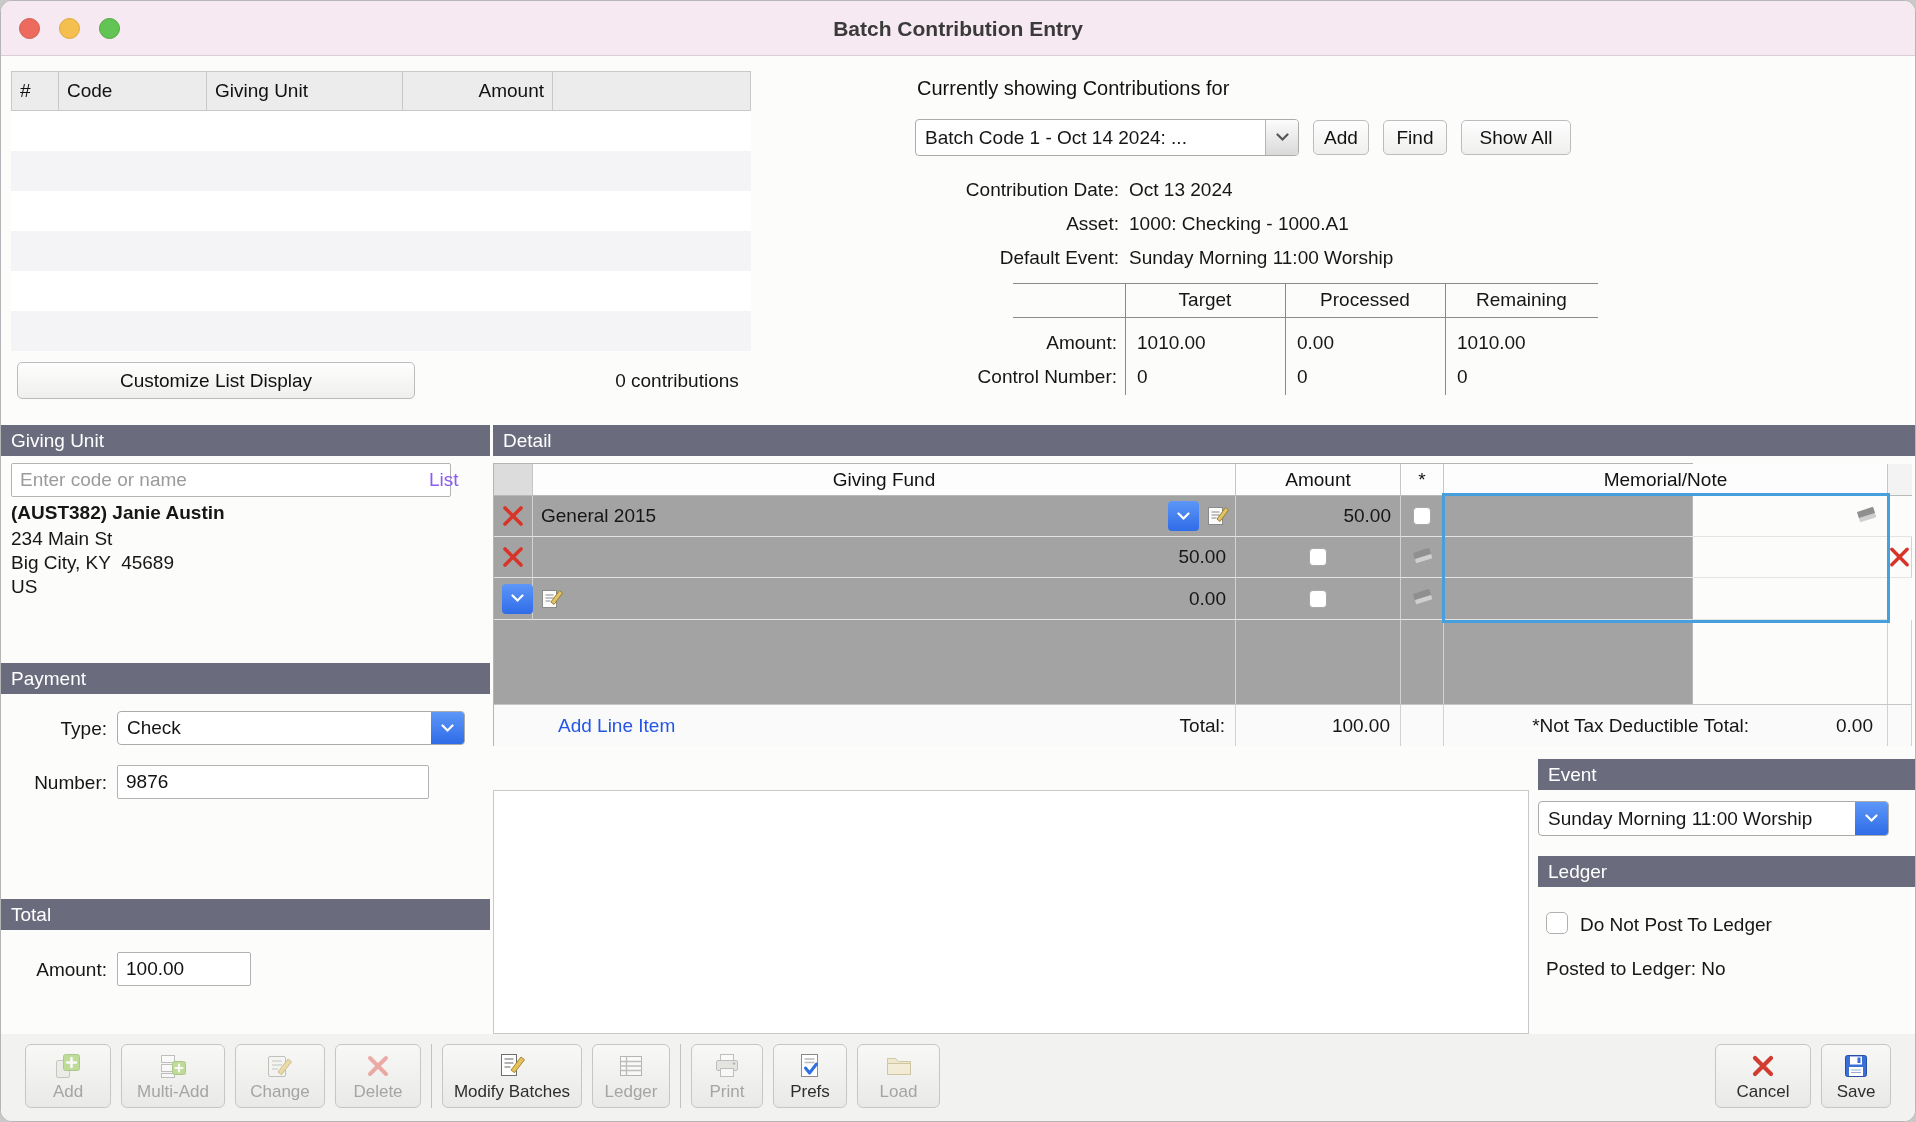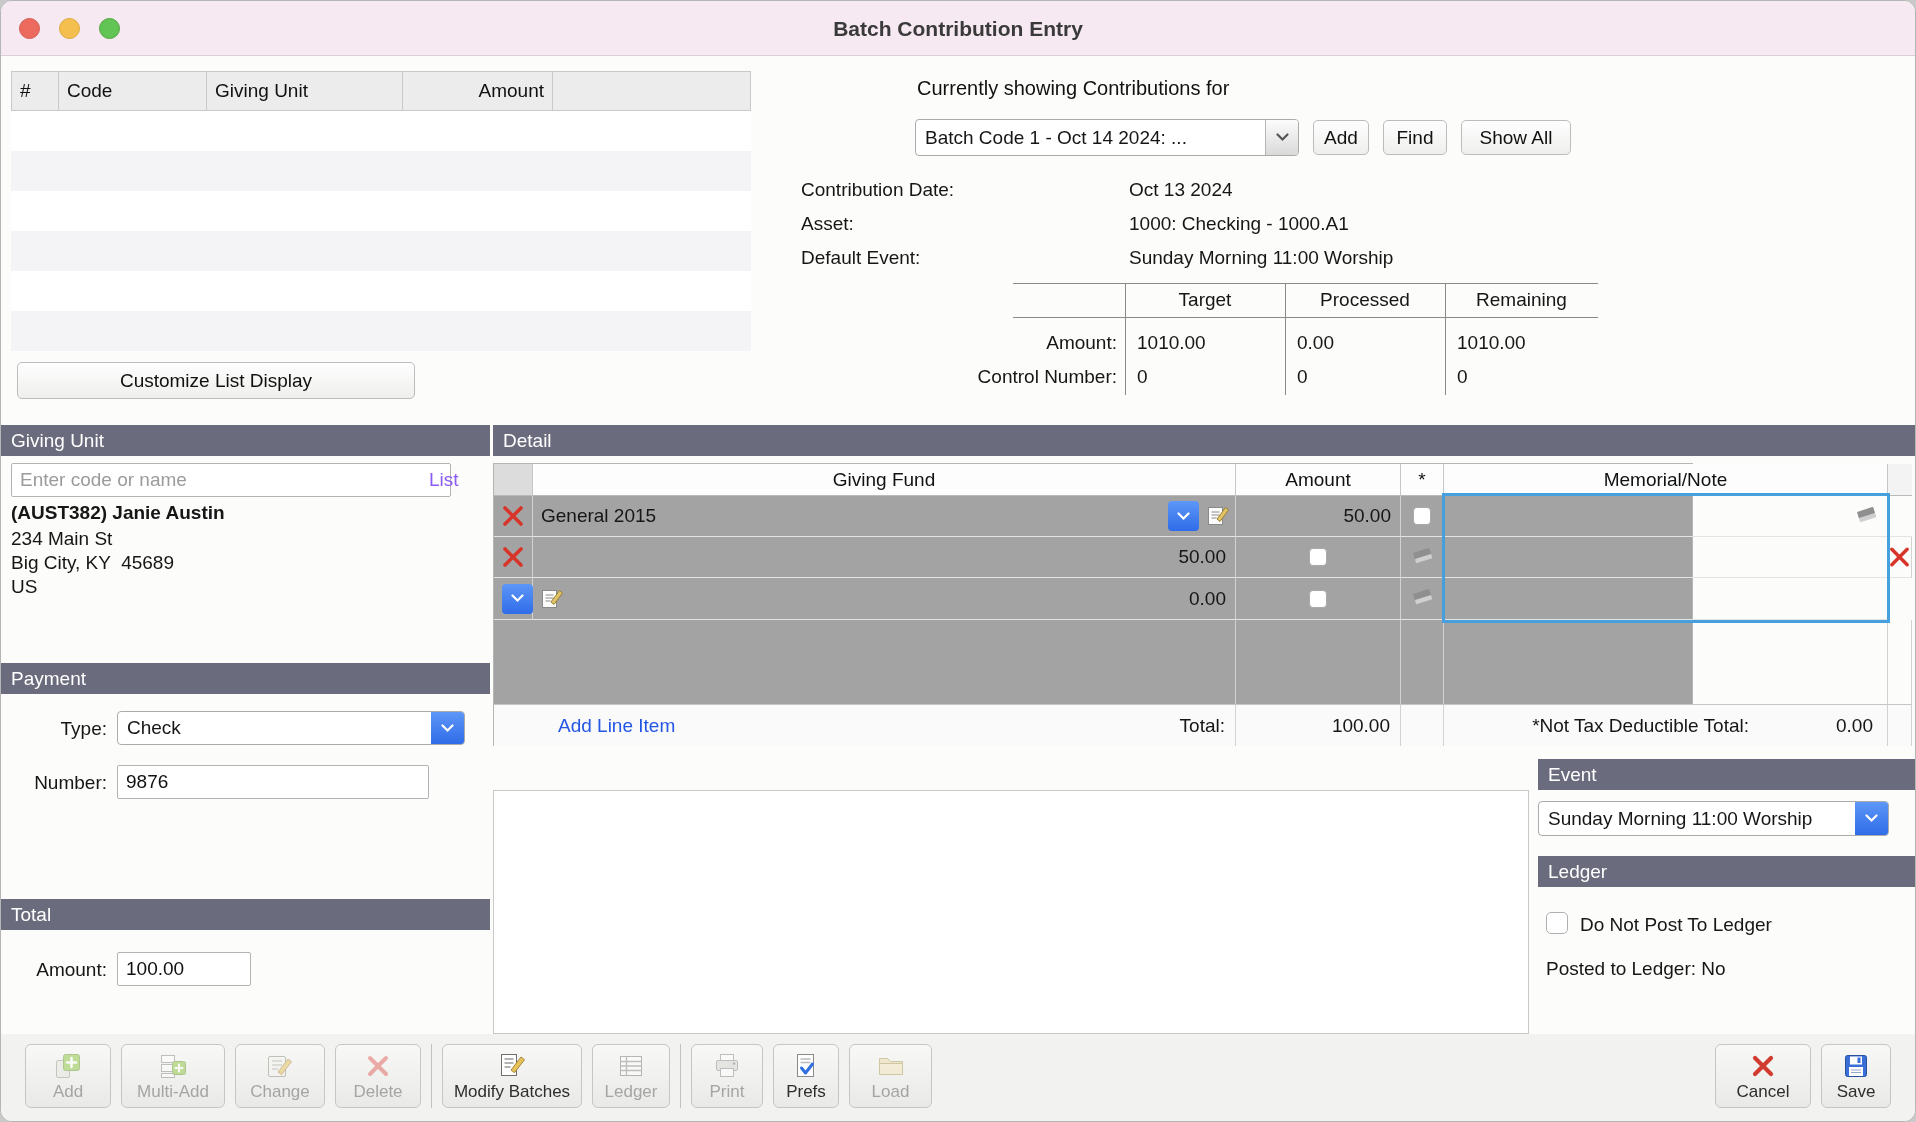--- a/index.html
+++ b/index.html
@@ -20,21 +20,21 @@
   .clist-header { height:40px; background:#ececec; border:1px solid #c9c9c9; display:flex; }
   .lh { height:100%; display:flex; align-items:center; border-right:1px solid #c9c9c9; padding:0 8px; color:#111; }
   .lh.amount { justify-content:flex-end; }
   .lh.last { border-right:none; }
   .clist-body { height:240px; background:repeating-linear-gradient(#ffffff 0, #ffffff 40px, #f4f4f6 40px, #f4f4f6 80px); }
 
   .mini-btn { position:absolute; background:linear-gradient(#fefefe,#efefed); border:1px solid #bcbcbc; border-radius:5px; font-size:19px; color:#111; font-family:inherit; display:flex; align-items:center; justify-content:center; cursor:default; }
   .count { line-height:37px; text-align:center; }
 
   .showing { font-size:20px; color:#111; }
-  .fieldlabel { position:absolute; left:800px; width:358px; height:26px; line-height:26px; text-align:left; }
+  .fieldlabel { position:absolute; left:760px; width:358px; height:26px; line-height:26px; text-align:right; }
   .fieldvalue { position:absolute; left:1128px; height:26px; line-height:26px; }
 
   .hline { position:absolute; height:1px; background:#8a8a8a; }
   .vline { position:absolute; width:1px; background:#8a8a8a; }
   .sumhead { position:absolute; height:34px; line-height:34px; text-align:center; }
   .sumlabel { position:absolute; left:800px; width:316px; height:28px; line-height:28px; text-align:right; }
   .sumval { position:absolute; height:28px; line-height:28px; }
 
   
   .bar { position:absolute; height:31px; background:#6b6b7e; color:#fff; display:flex; align-items:center; padding-left:10px; }
@@ -110,20 +110,21 @@
       <div class="lh" style="width:47px">#</div>
       <div class="lh" style="width:148px">Code</div>
       <div class="lh" style="width:196px">Giving Unit</div>
       <div class="lh amount" style="width:150px">Amount</div>
       <div class="lh last" style="flex:1"></div>
     </div>
     <div class="clist-body"></div>
   </div>
 
   <button class="mini-btn" style="left:16px;top:361px;width:398px;height:37px">Customize List Display</button>
+  <div class="abs count" style="left:556px;top:361px;width:240px;height:37px">0 contributions</div>
 
   <div class="abs showing" style="left:916px;top:76px">Currently showing Contributions for</div>
 
   <div class="select abs" style="left:914px;top:118px;width:384px;height:37px">
     <span class="select-text">Batch Code 1 - Oct 14 2024: ...</span>
     <span class="select-btn graybtn">
       <svg width="13" height="9" viewBox="0 0 13 9">
           <path d="M1.5 1.5l5 5 5-5" fill="none" stroke="#555" stroke-width="2.2" stroke-linecap="round"></path>
         </svg>
     </span>
@@ -404,21 +405,21 @@
         <span class="tb-icon">
           <svg width="30" height="30" viewBox="0 0 30 30">
               <rect x="8.5" y="3.5" width="13" height="6" fill="#fff" stroke="#8a8a8a"></rect>
               <rect x="4.5" y="9.5" width="21" height="10" rx="1.5" fill="#d6d6d0" stroke="#8a8a8a"></rect>
               <rect x="8.5" y="17.5" width="13" height="8" fill="#fff" stroke="#8a8a8a"></rect>
               <circle cx="22" cy="12.5" r="1.3" fill="#7a7a7a"></circle>
             </svg>
         </span>
         <span class="tb-label">Print</span>
       </div>
-      <div class="tb" style="width:66px">
+      <div class="tb" style="width:74px">
         <span class="tb-icon">
           <svg width="30" height="30" viewBox="0 0 30 30">
               <rect x="6.5" y="3.5" width="16" height="22" fill="#fff" stroke="#8a8a8a"></rect>
               <path d="M9.5 8h10M9.5 11.5h10" stroke="#bbb" stroke-width="1.4"></path>
               <path d="M10.5 17l4 5 7-9" stroke="#2f6fe0" stroke-width="3" fill="none" stroke-linecap="round" stroke-linejoin="round"></path>
             </svg>
         </span>
         <span class="tb-label">Prefs</span>
       </div>
       <div class="tb disabled" style="width:83px">

